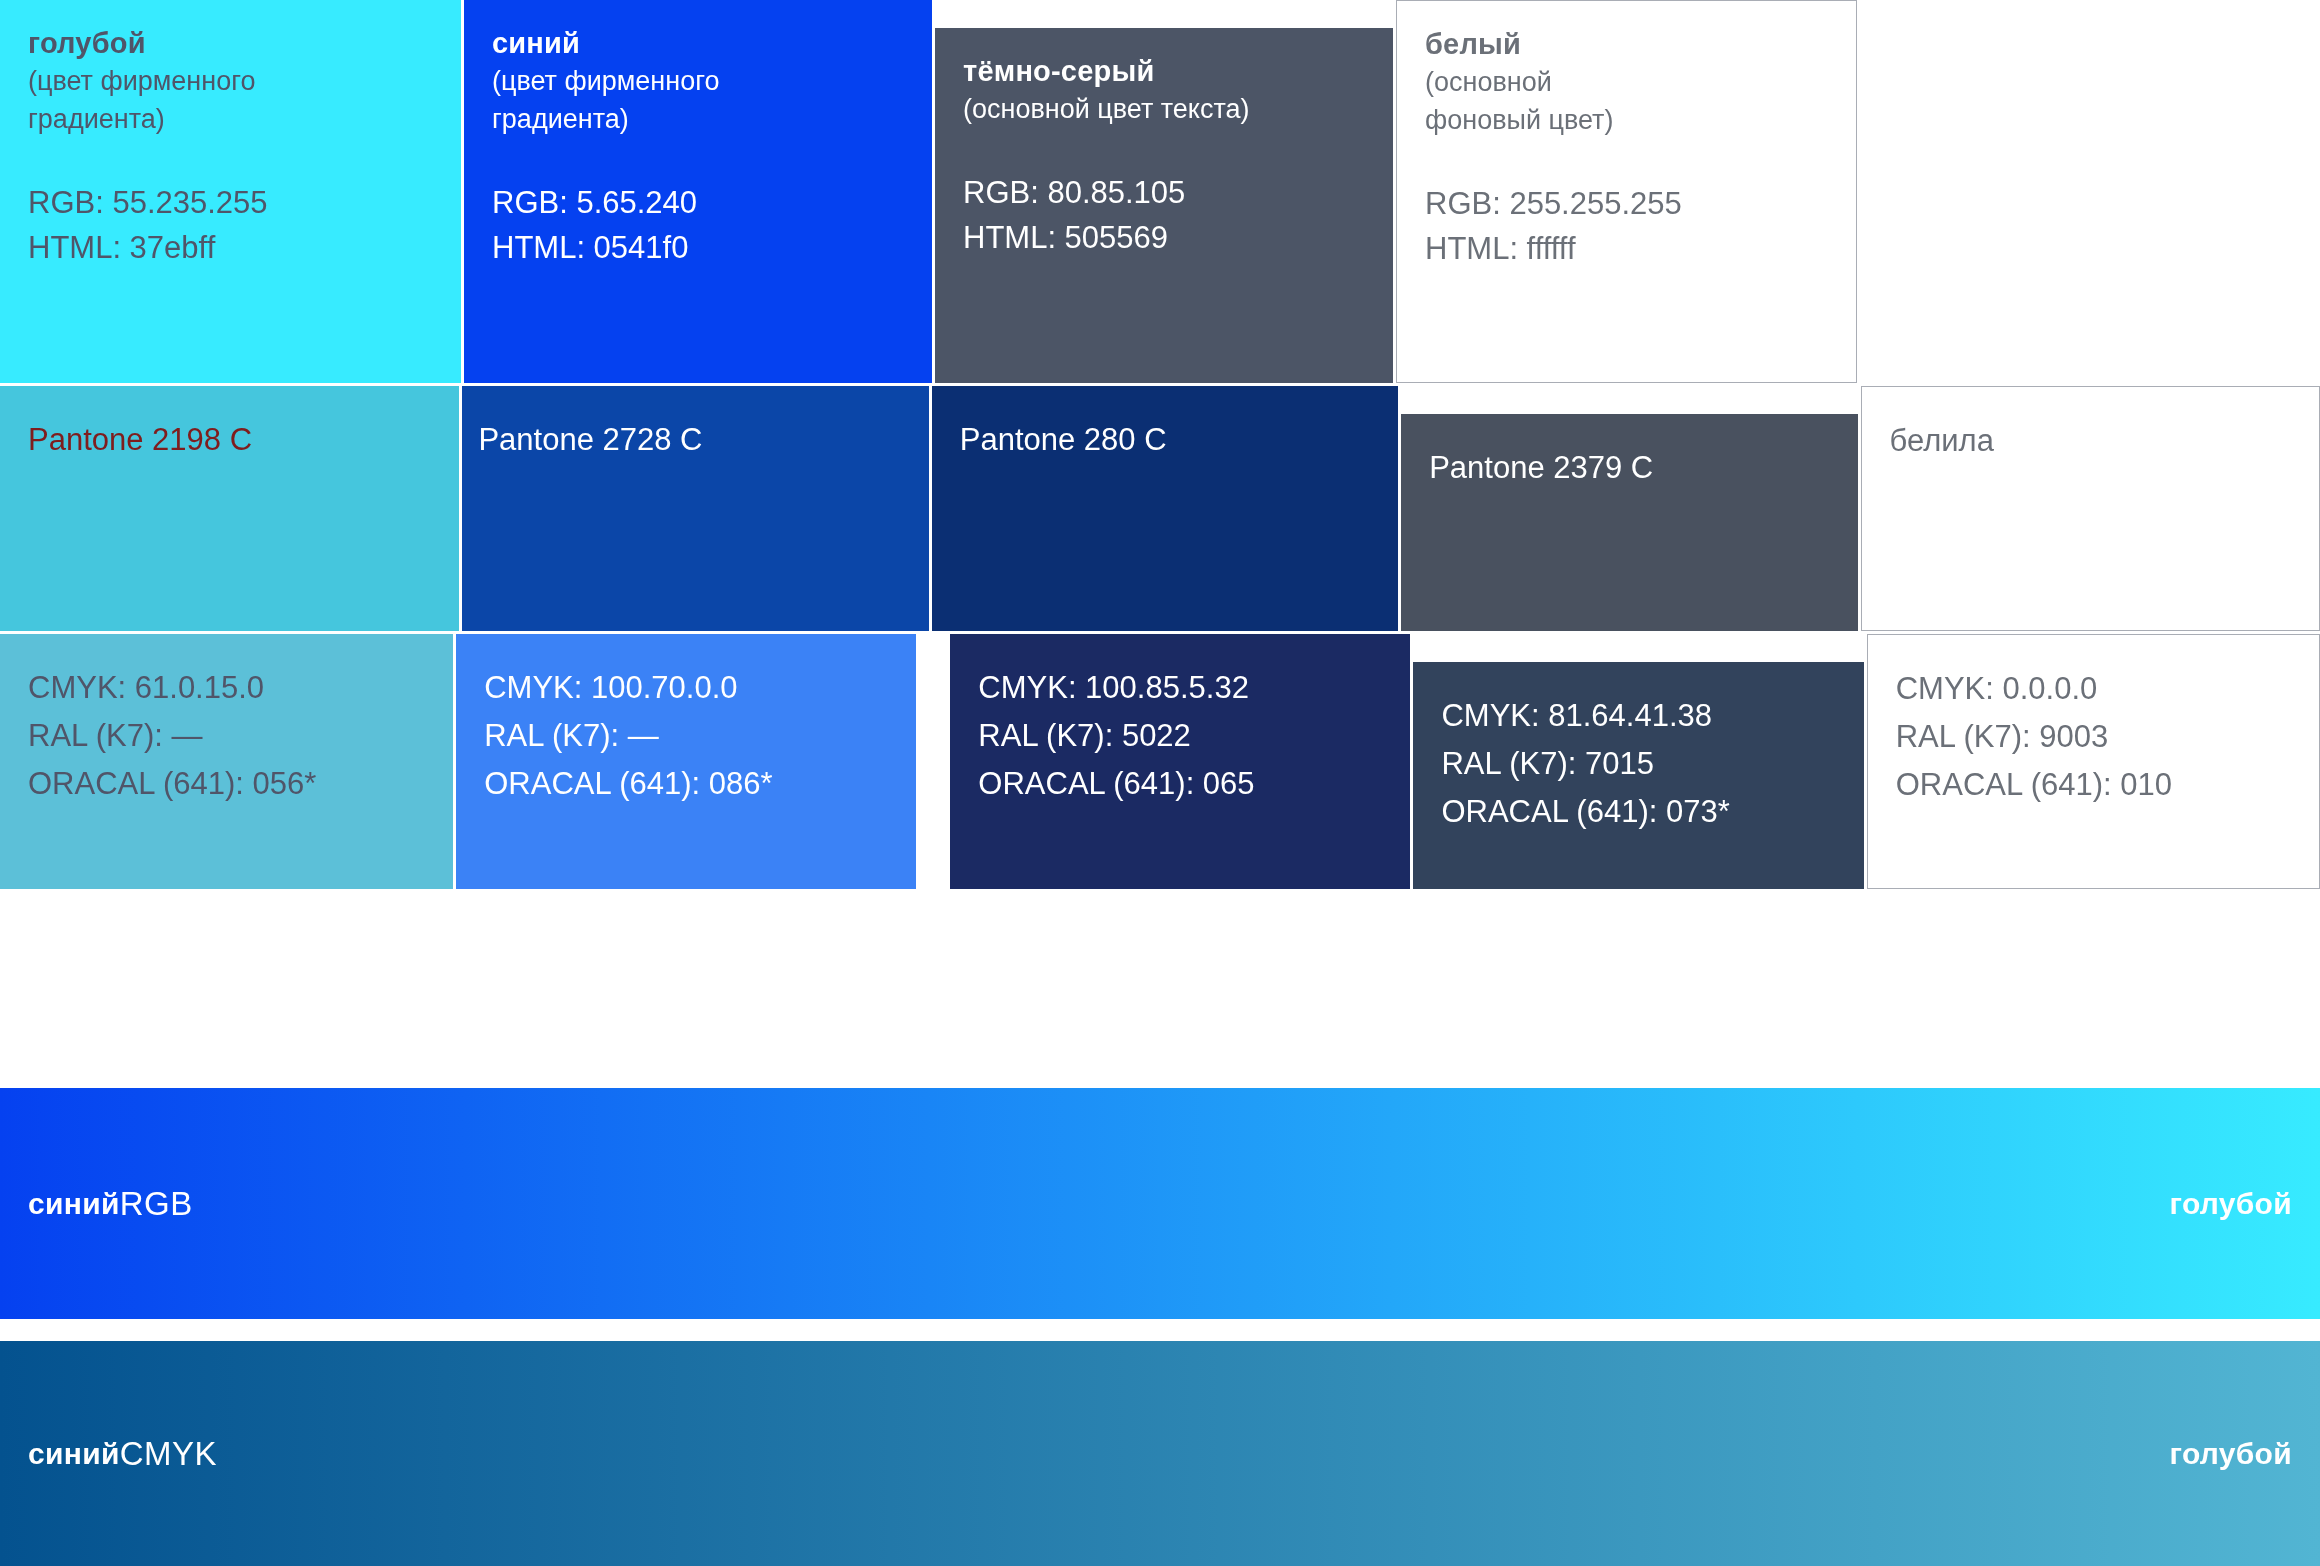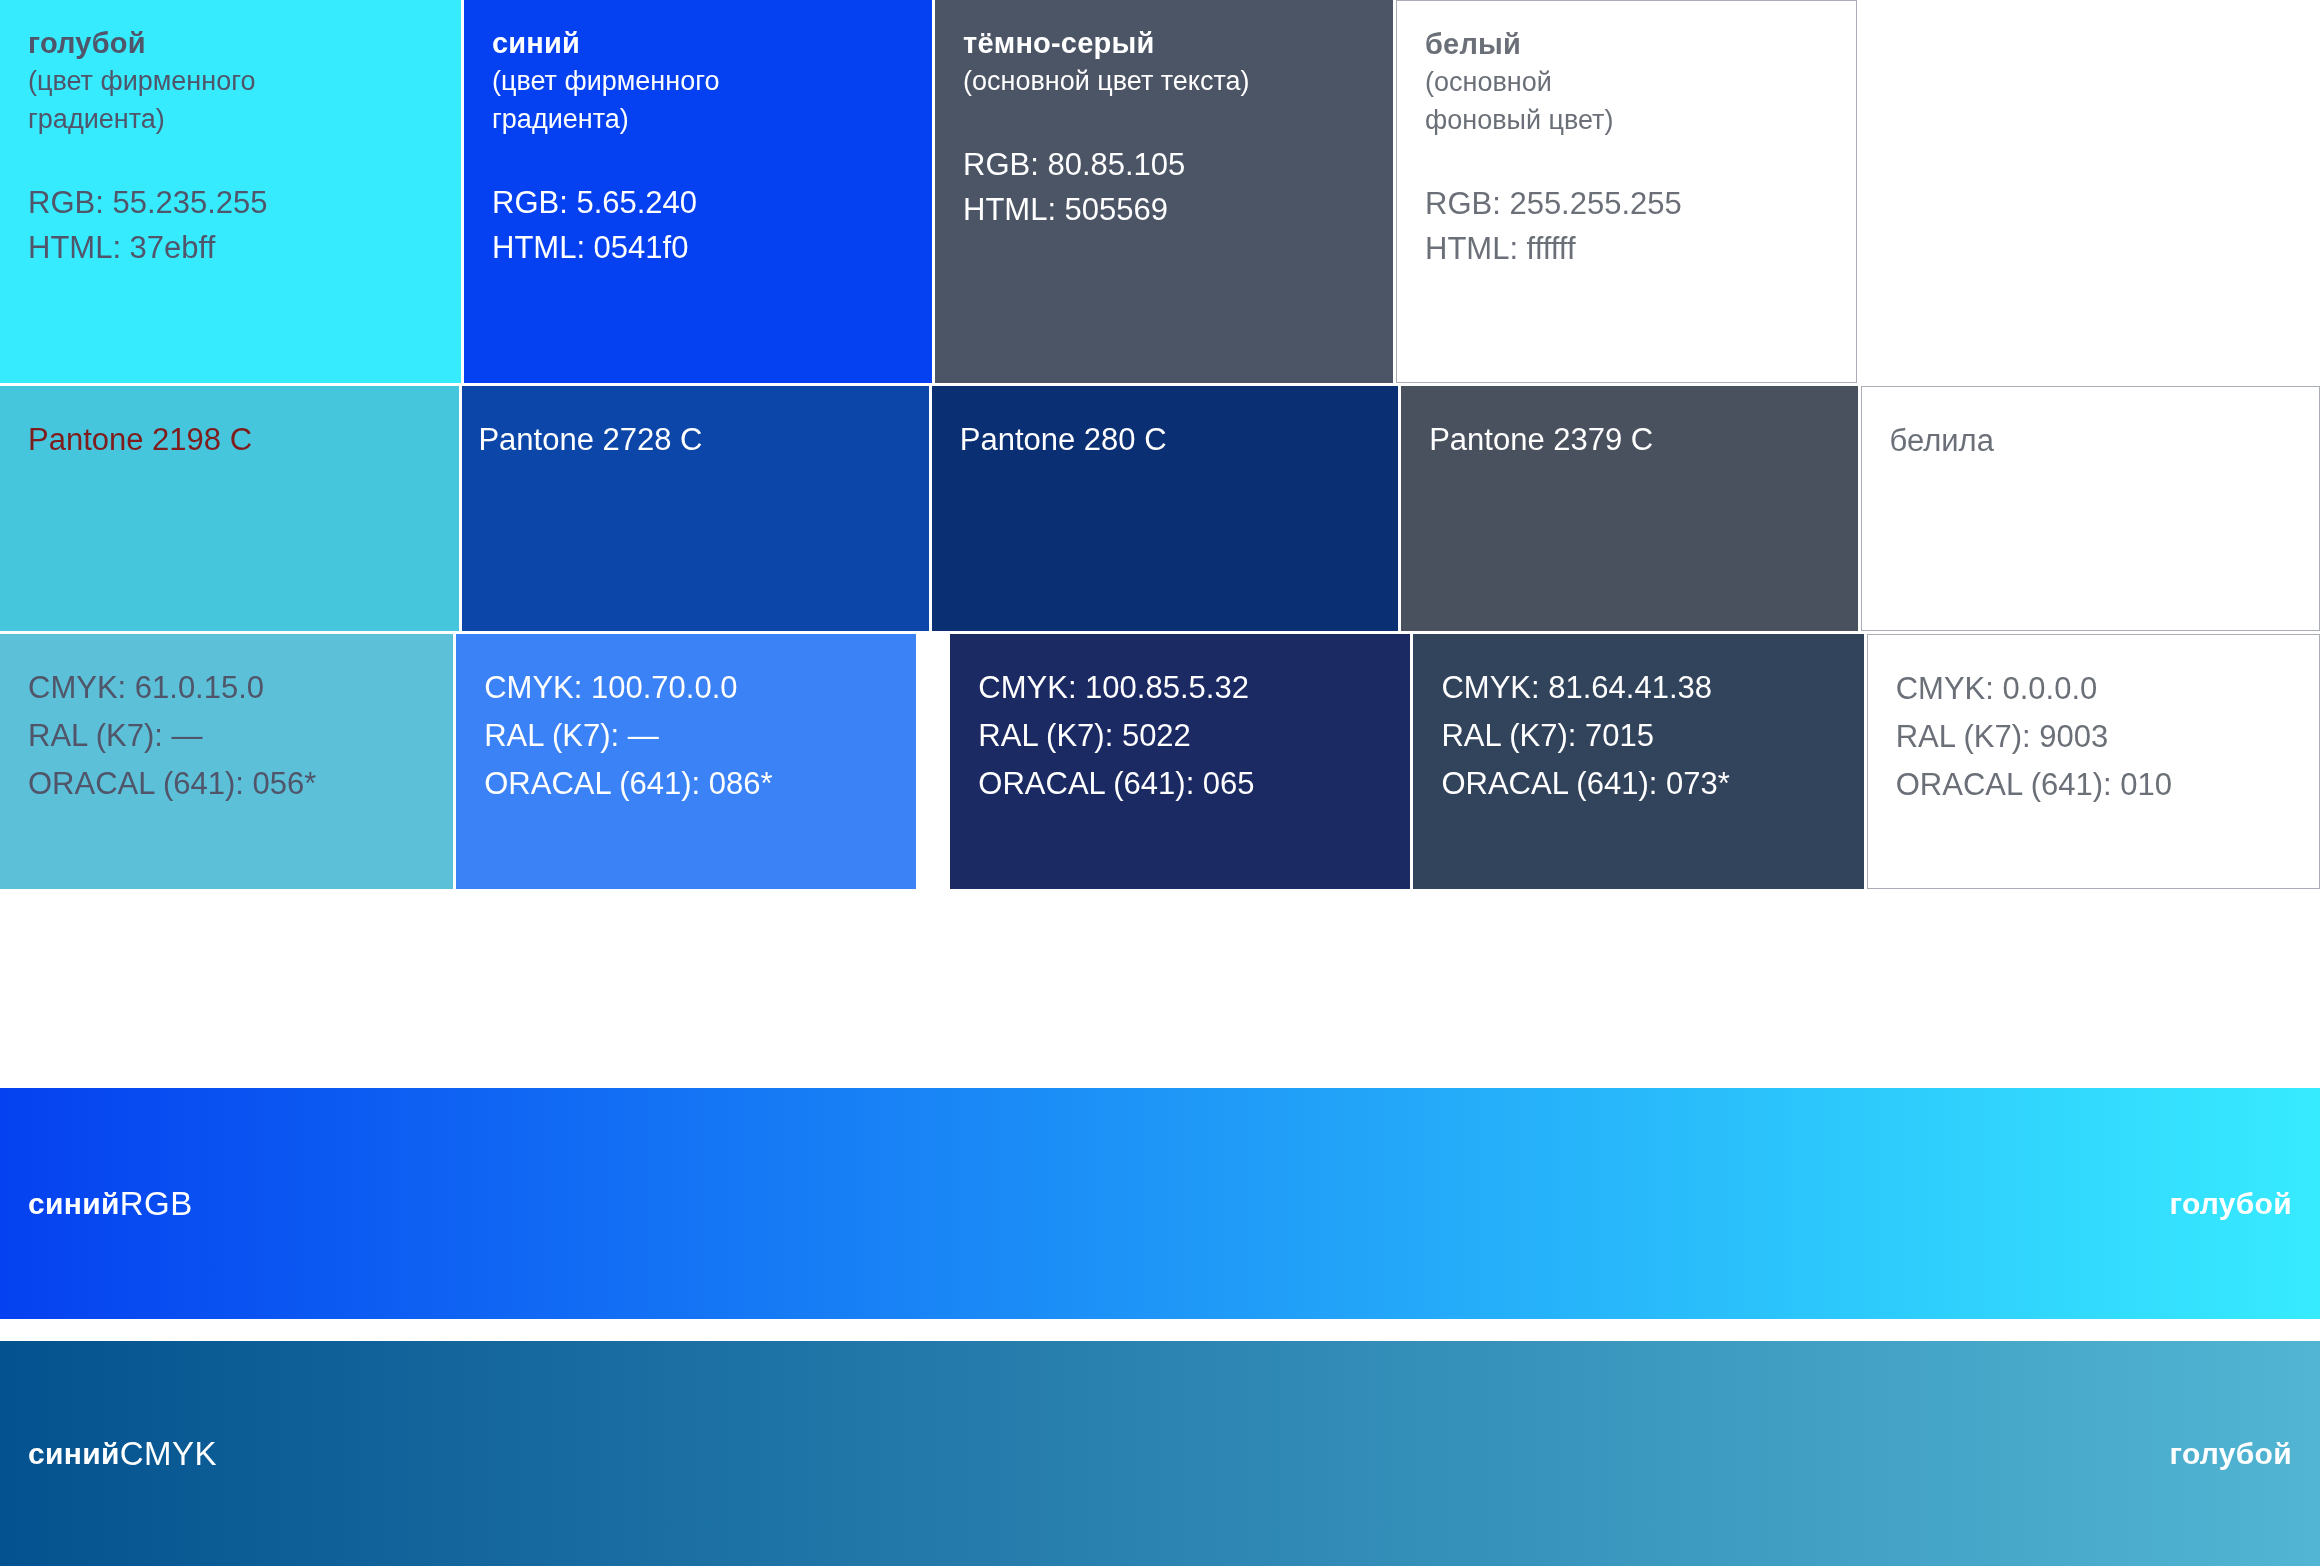--- a/index.html
+++ b/index.html
@@ -33,21 +33,21 @@
   .cell {
     box-sizing: border-box;
     padding: 24px 28px 0 28px;
     overflow: hidden;
     position: relative;
   }
   
   .col-0 { width: 461px; }
   .col-1 { width: 468px; margin-left: 3px; }
   .col-2 { width: 468px; margin-left: 3px; }
-  .col-3 { width: 458px; margin-left: 3px; }
+  .col-3 { width: 458px; margin-left: 3px; margin-top: 28px; }
   .col-4 { width: 461px; margin-left: 3px; }
 
   .cell.white-cell {
     background: #ffffff !important;
     border: 1px solid #a9adb5;
   }
 
   .color-name {
     font-weight: bold;
     font-size: 29px;

